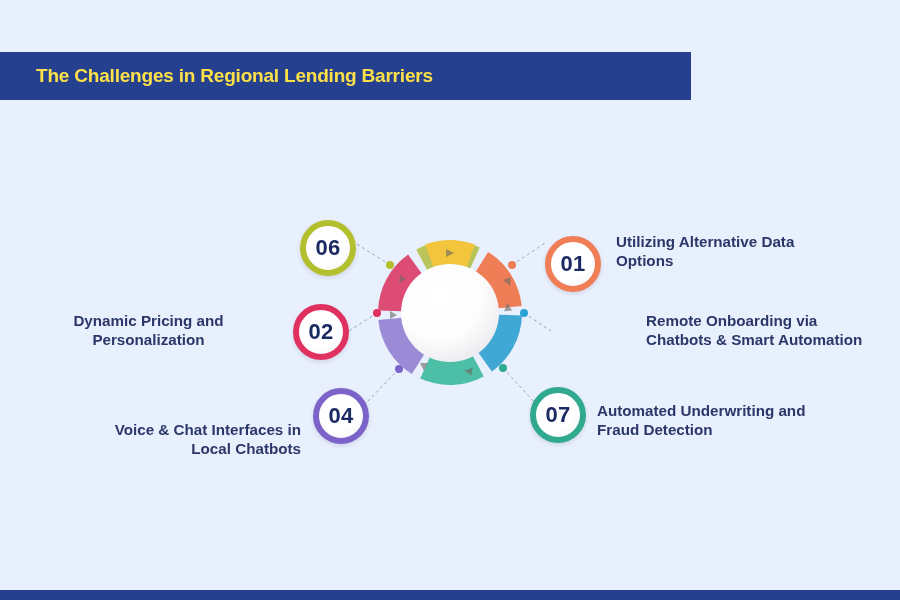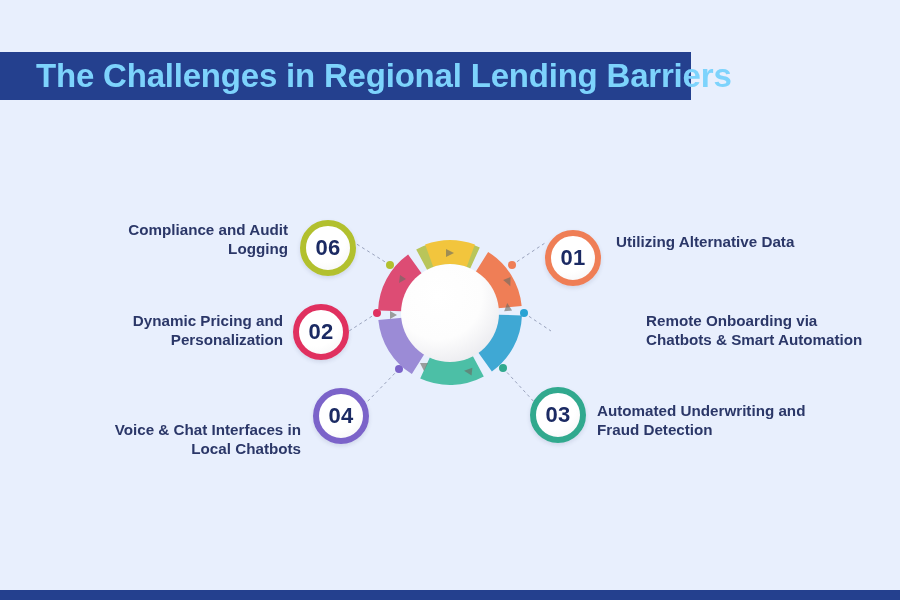--- a/index.html
+++ b/index.html
@@ -13,22 +13,22 @@
   }
   #stage{position:absolute;left:0;top:0;width:900px;height:600px;}
 
   
   .title-bar{
     position:absolute;left:0;top:52px;width:691px;height:48px;
     background:#24408e;
     display:flex;align-items:center;
   }
   .title-bar .title-text{
-    color:#7dd3fc;
-    font-size:33px;
+    color:#fde047;
+    font-size:19px;
     font-weight:bold;
     letter-spacing:-0.2px;
     padding-left:36px;
     white-space:nowrap;
   }
   .bottom-strip{
     position:absolute;left:0;top:590px;width:900px;height:10px;
     background:#24408e;
   }
 
@@ -124,55 +124,52 @@
         <polygon points="48,-40 55,-44 56,-35" transform="rotate(8)"></polygon>
         <polygon points="58,-4 62,4 54,4" transform="rotate(-6)"></polygon>
         <polygon points="20,56 28,52 28,60" transform="rotate(6)"></polygon>
         <polygon points="-30,50 -22,50 -26,58"></polygon>
         <polygon points="-60,-2 -53,2 -60,6"></polygon>
         <polygon points="-50,-38 -44,-34 -51,-30"></polygon>
       </g>
     </g>
   </svg>
 
-  <div class="num-circle" style="left: 545px; top: 230px; border-color: rgb(239, 126, 86);">
+  <div class="num-circle" style="left: 545px; top: 236px; border-color: rgb(239, 126, 86);">
     <span>01</span>
   </div>
   <div class="num-circle" style="left: 530px; top: 387px; border-color: rgb(49, 169, 142);">
-    <span>03</span>
+    <span>07</span>
   </div>
   <div class="num-circle" style="left: 313px; top: 388px; border-color: rgb(123, 99, 201);">
     <span>04</span>
   </div>
   <div class="num-circle" style="left: 293px; top: 304px; border-color: rgb(224, 48, 95);">
     <span>02</span>
   </div>
   <div class="num-circle" style="left: 300px; top: 220px; border-color: rgb(178, 192, 46);">
     <span>06</span>
   </div>
 
   <div class="lbl right" style="left:616px;top:220px;width:265px;margin-top:12px;">
     <div>Utilizing Alternative Data</div>
+    <div>Options</div>
   </div>
   <div class="lbl right" style="left:616px;top:311px;width:270px;margin-left:30px;">
     <div>Remote Onboarding via</div>
     <div>Chatbots &amp; Smart Automation</div>
   </div>
   <div class="lbl right" style="left:597px;top:401px;width:270px;">
     <div>Automated Underwriting and</div>
     <div>Fraud Detection</div>
   </div>
 
   <div class="lbl left" style="left:48px;top:420px;width:253px;">
     <div>Voice &amp; Chat Interfaces in</div>
     <div>Local Chatbots</div>
   </div>
-  <div class="lbl left" style="left:30px;top:311px;width:253px;">
+  <div class="lbl left" style="left:22px;top:311px;width:253px;text-align:center;">
     <div>Dynamic Pricing and</div>
     <div>Personalization</div>
-  </div>
-  <div class="lbl left" style="left:35px;top:220px;width:253px;">
-    <div>Compliance and Audit</div>
-    <div>Logging</div>
   </div>
 
   <div class="bottom-strip" style="background: rgb(36, 64, 142);"></div>
 </div>
 
 </body></html>

